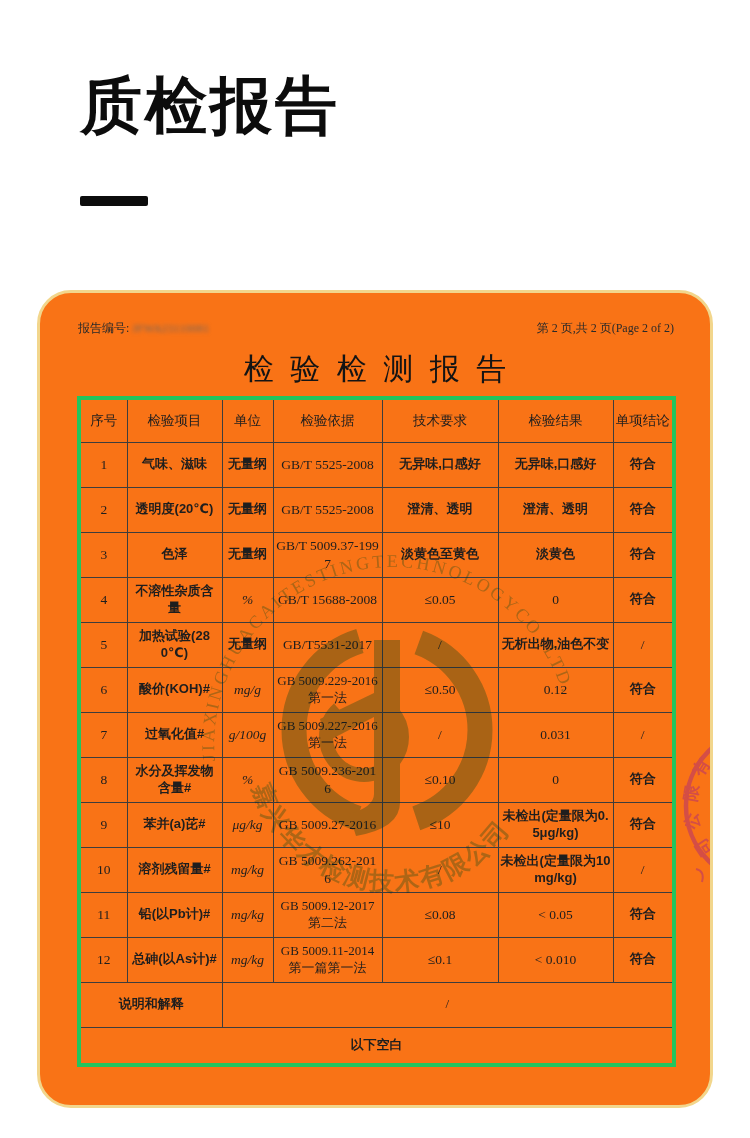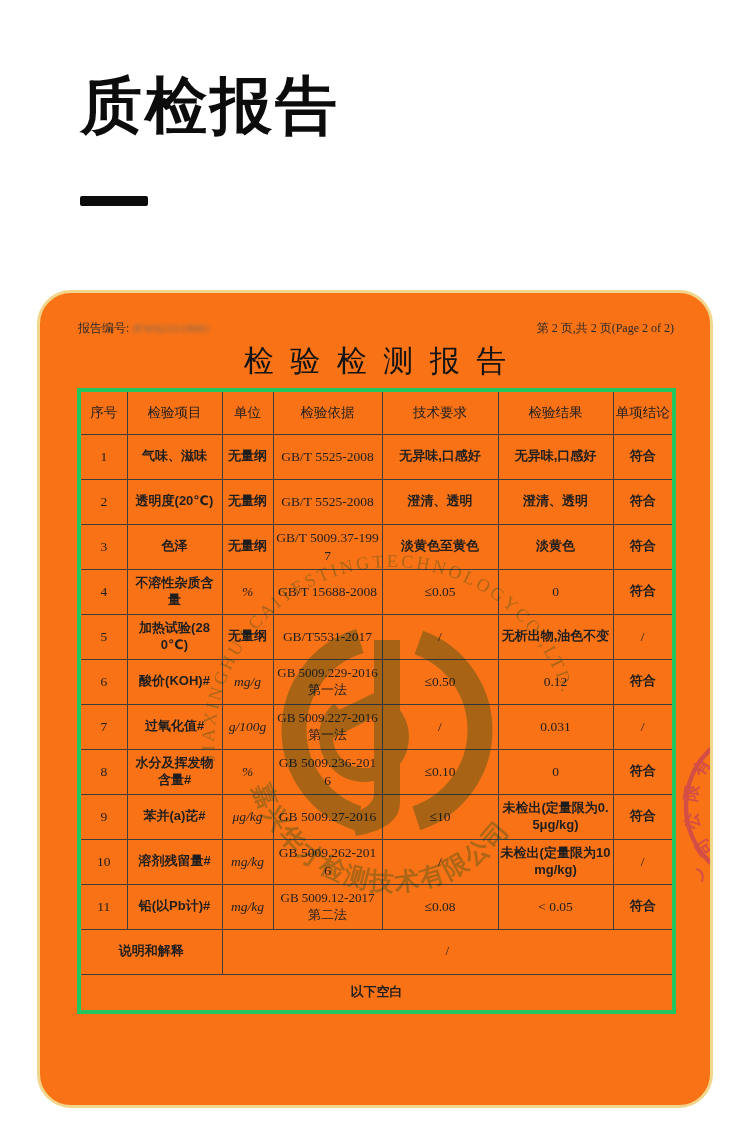--- a/index.html
+++ b/index.html
@@ -28,21 +28,21 @@
     display:flex;justify-content:space-between;align-items:flex-end;
     padding:27px 36px 0 38px;
     font-family:"Liberation Serif","DejaVu Serif",serif;
     font-size:12px;color:#2a2a2a;
   }
   .report-no-value{
     filter:blur(2px);color:#666;margin-left:3px;letter-spacing:.5px;
     font-size:11px;
   }
   .report-title{
-    text-align:center;margin-top:4px;
+    text-align:center;margin-top:12px;
     font-family:"Liberation Serif","DejaVu Serif",serif;
     font-size:30px;font-weight:500;color:#141414;
     letter-spacing:.55em;text-indent:.55em;
   }
   
   table.report{
     border-collapse:collapse;table-layout:fixed;width:595px;
     margin:6px 0 0 37px;position:relative;z-index:2;
     font-size:13px;color:#1e1e1e;border:4px solid #22c55e;
   }
@@ -224,20 +224,29 @@
         <tr>
           <td class="c0 lat">11</td>
           <td class="c1">铅(以Pb计)#</td>
           <td class="c2 lat">mg/kg</td>
           <td class="c3">GB 5009.12-2017 第二法</td>
           <td class="c4 lat">≤0.08</td>
           <td class="c5 lat">&lt; 0.05</td>
           <td class="c6">符合</td>
         </tr>
         <tr>
+          <td class="c0 lat">12</td>
+          <td class="c1">总砷(以As计)#</td>
+          <td class="c2 lat">mg/kg</td>
+          <td class="c3">GB 5009.11-2014 第一篇第一法</td>
+          <td class="c4 lat">≤0.1</td>
+          <td class="c5 lat">&lt; 0.010</td>
+          <td class="c6">符合</td>
+        </tr>
+        <tr>
           <td colspan="2">说明和解释</td>
           <td colspan="5" class="notes-value">/</td>
         </tr>
         <tr class="blank-row">
           <td colspan="7">以下空白</td>
         </tr>
       </tbody>
   </table>
 
   <svg class="watermark" viewBox="0 0 400 400" aria-hidden="true">

